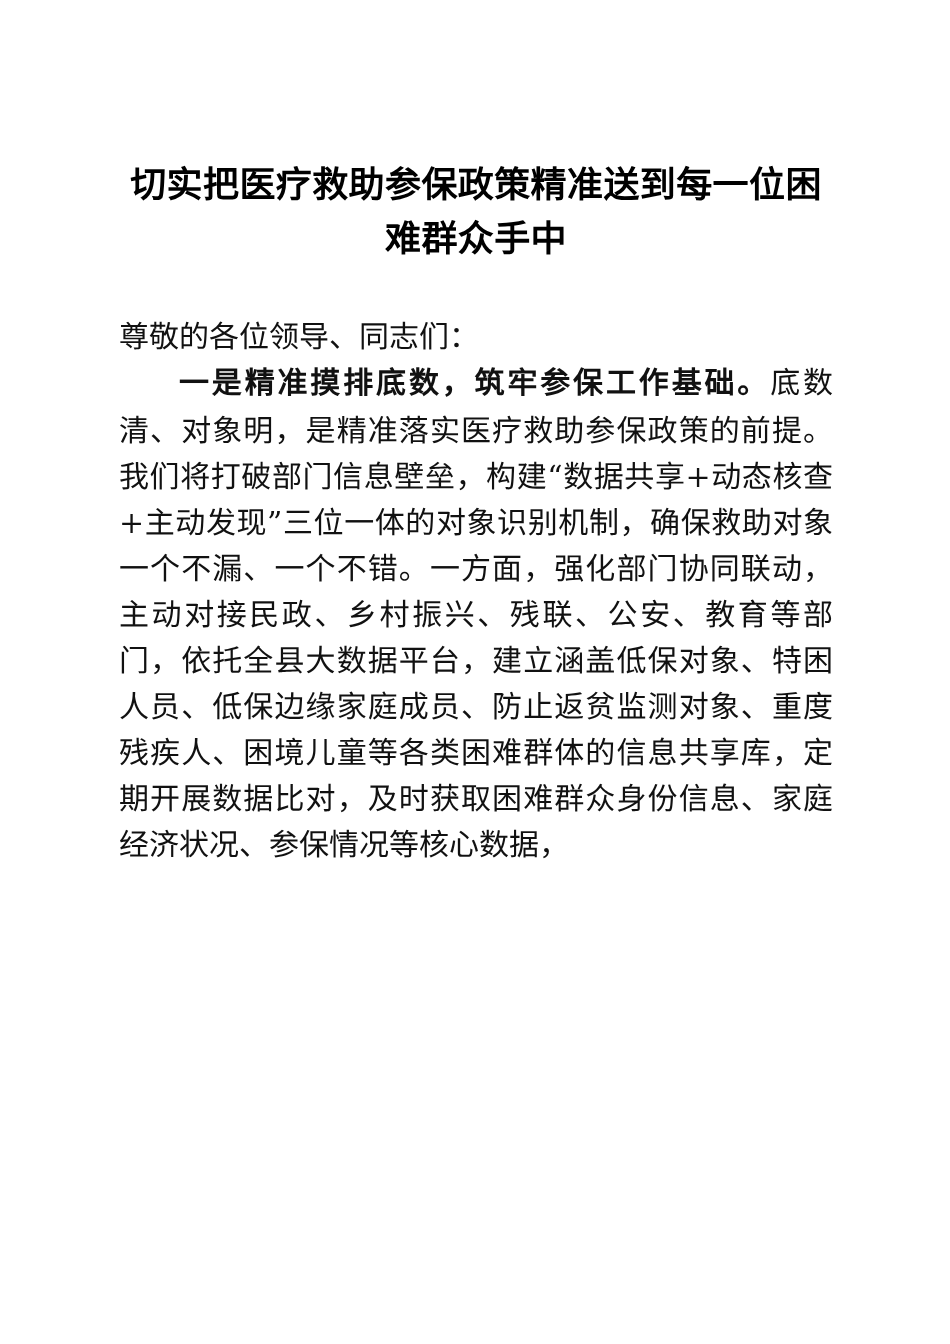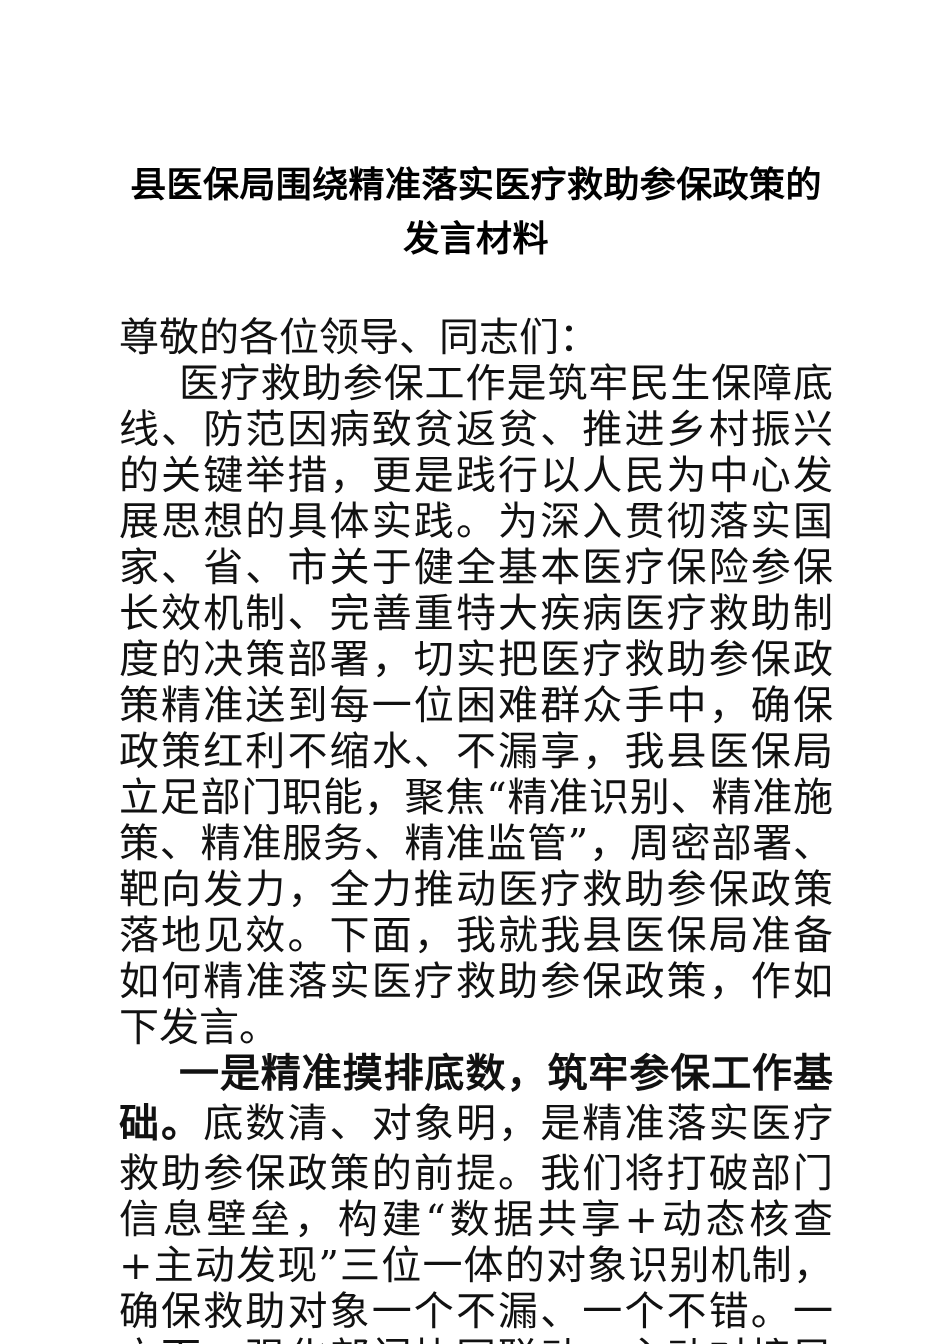--- a/index.html
+++ b/index.html
@@ -42,21 +42,21 @@
     letter-spacing: 0.4px;
     text-align: center;
     color: #000000;
     -webkit-font-smoothing: none;
   }
 
   
   .doc-para {
     margin: 0;
     font-family: "DejaVu Serif", "Liberation Serif", serif;
-    font-size: 40px;
+    font-size: 30px;
     line-height: 46px;
     text-align: justify;
     text-justify: inter-character;
     text-align-last: left;
     letter-spacing: 0px;
     color: #111111;
     word-break: break-all;
   }
 
   .doc-para.salutation {
@@ -72,22 +72,21 @@
     font-weight: 700;
     letter-spacing: 0px;
   }
 </style>
 </head>
 <body>
 
 <div class="page">
   <div class="page-body">
 
-    <h1 class="doc-title">县医保局围绕精准落实医疗救助参保政策的发言材料</h1>
+    <h1 class="doc-title">切实把医疗救助参保政策精准送到每一位困难群众手中</h1>
 
     <p class="doc-para salutation">尊敬的各位领导、同志们：</p>
 
-    <p class="doc-para indent">医疗救助参保工作是筑牢民生保障底线、防范因病致贫返贫、推进乡村振兴的关键举措，更是践行以人民为中心发展思想的具体实践。为深入贯彻落实国家、省、市关于健全基本医疗保险参保长效机制、完善重特大疾病医疗救助制度的决策部署，切实把医疗救助参保政策精准送到每一位困难群众手中，确保政策红利不缩水、不漏享，我县医保局立足部门职能，聚焦“精准识别、精准施策、精准服务、精准监管”，周密部署、靶向发力，全力推动医疗救助参保政策落地见效。下面，我就我县医保局准备如何精准落实医疗救助参保政策，作如下发言。</p>
 
     <p class="doc-para indent"><span class="lead-in">一是精准摸排底数，筑牢参保工作基础。</span><span>底数清、对象明，是精准落实医疗救助参保政策的前提。我们将打破部门信息壁垒，构建“数据共享+动态核查+主动发现”三位一体的对象识别机制，确保救助对象一个不漏、一个不错。一方面，强化部门协同联动，主动对接民政、乡村振兴、残联、公安、教育等部门，依托全县大数据平台，建立涵盖低保对象、特困人员、低保边缘家庭成员、防止返贫监测对象、重度残疾人、困境儿童等各类困难群体的信息共享库，定期开展数据比对，及时获取困难群众身份信息、家庭经济状况、参保情况等核心数据，</span></p>
 
   </div>
 </div>
 
 </body></html>

